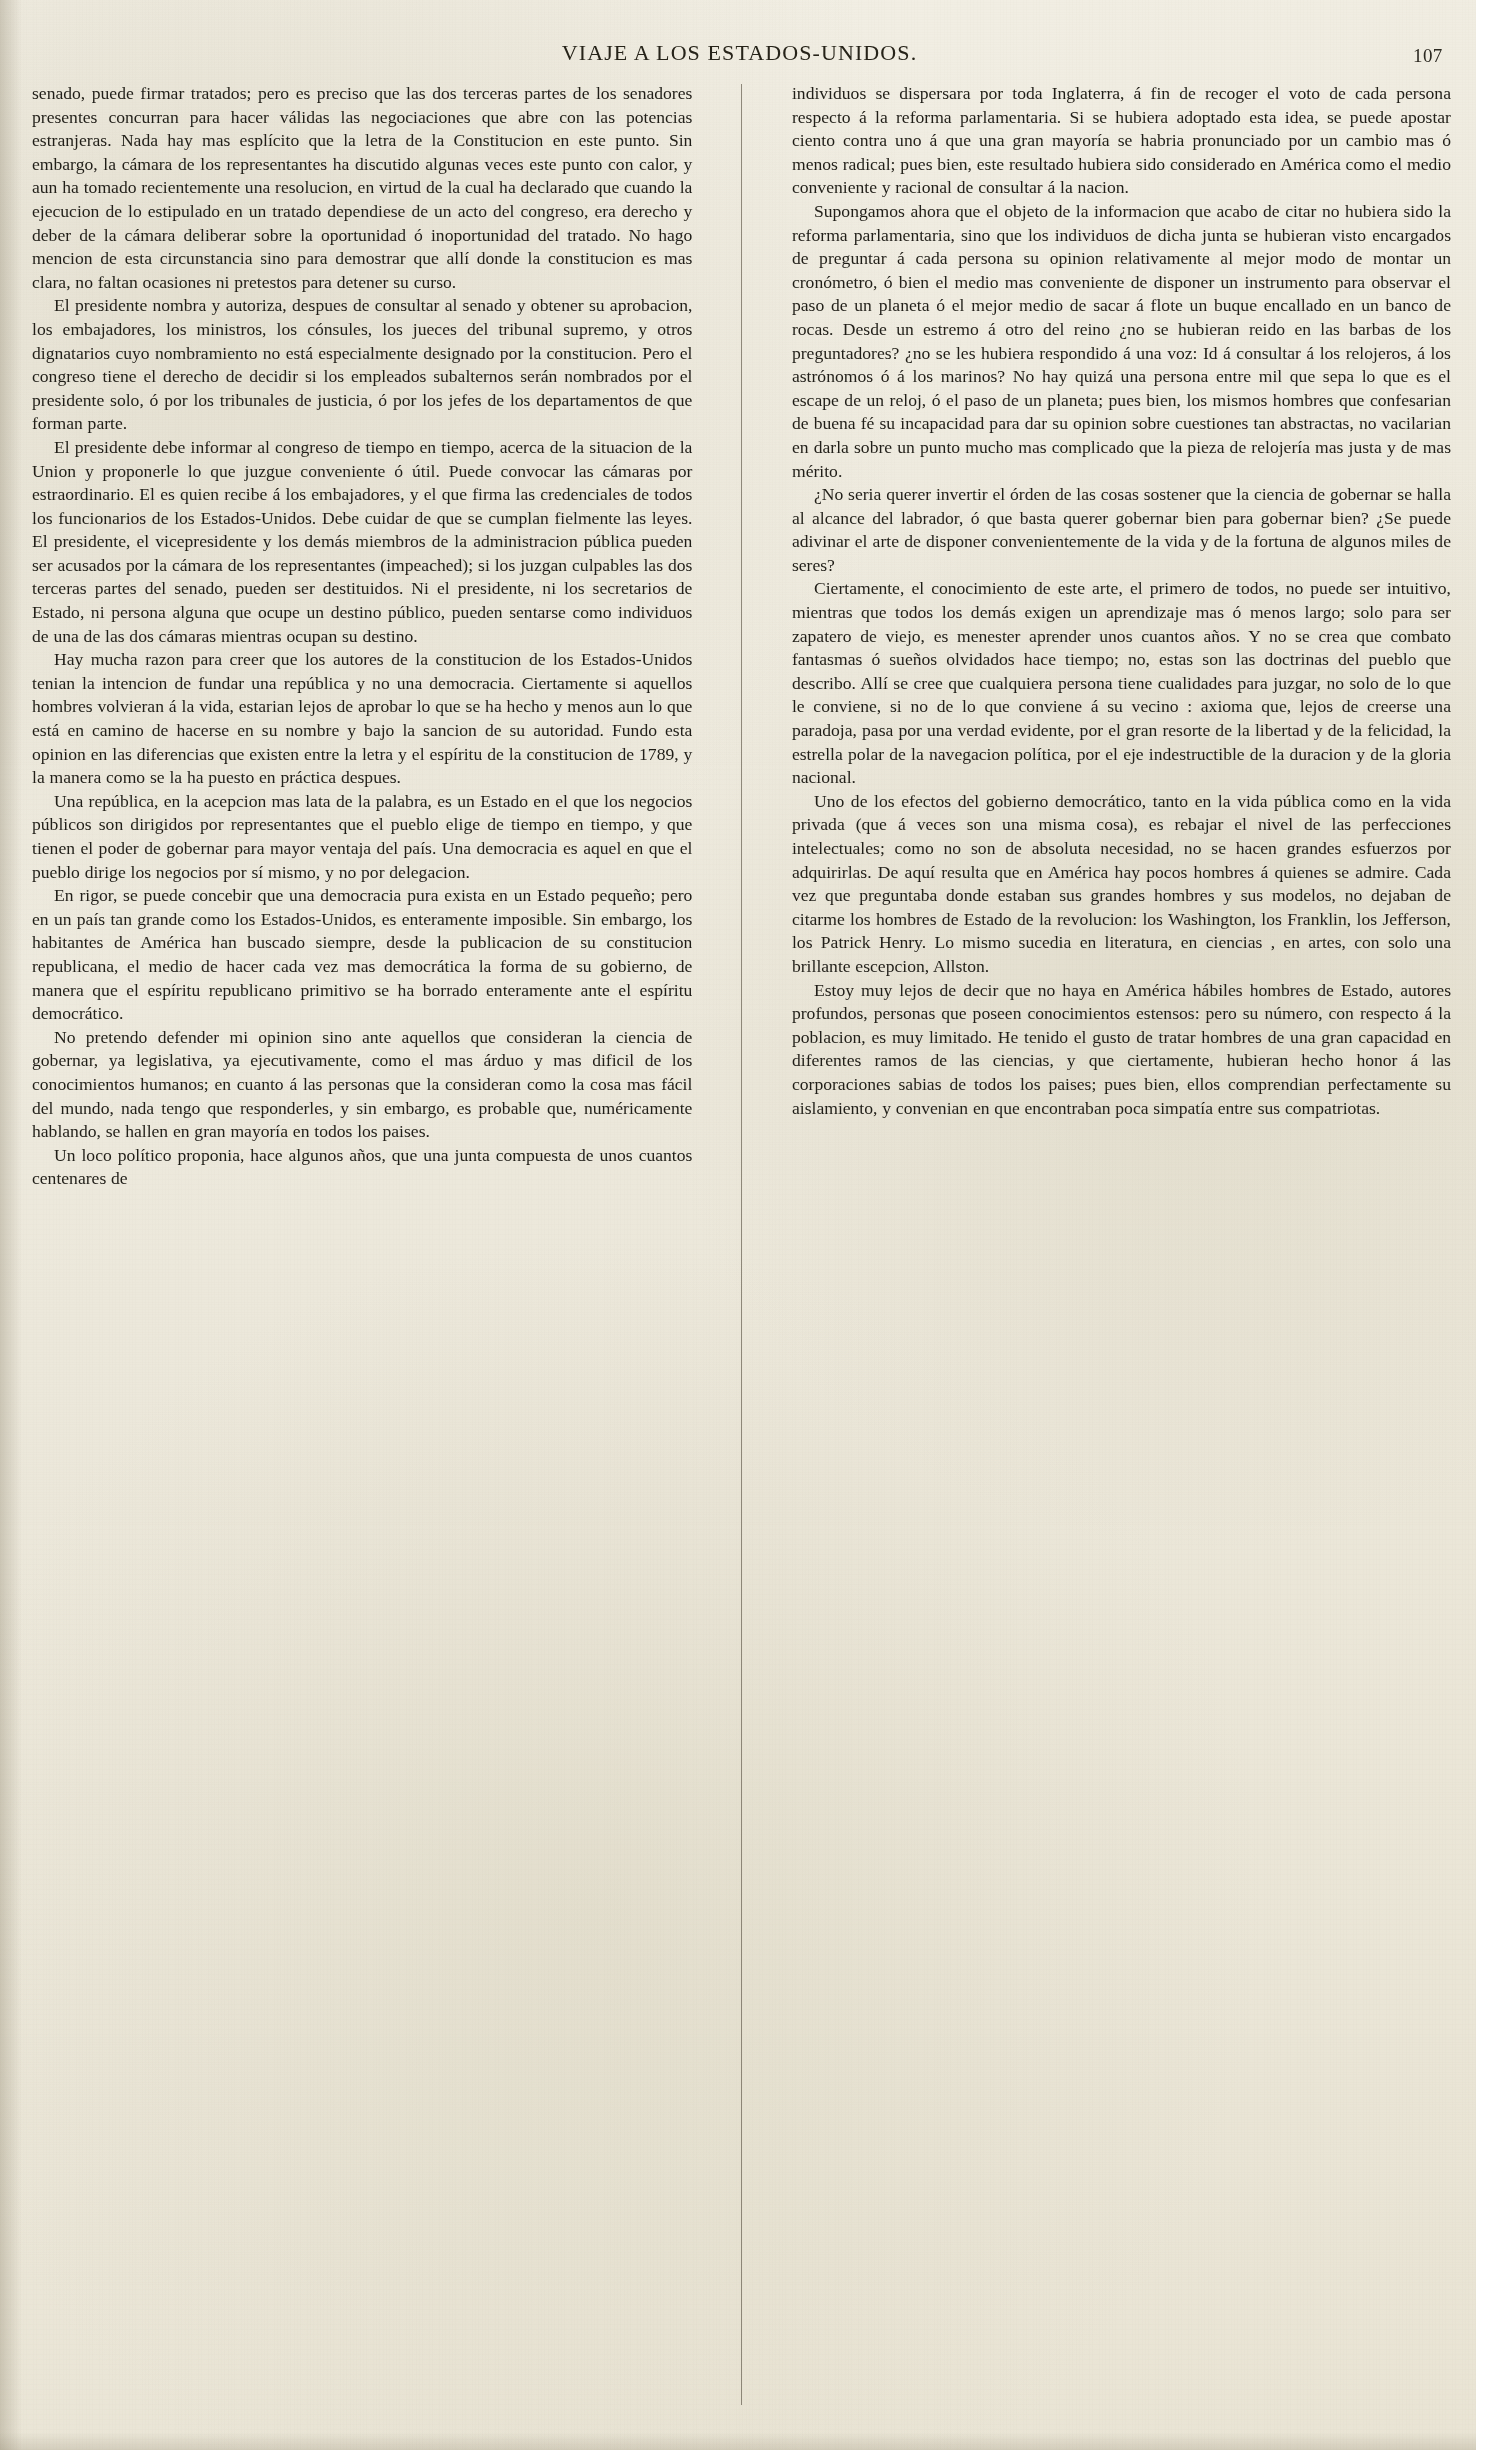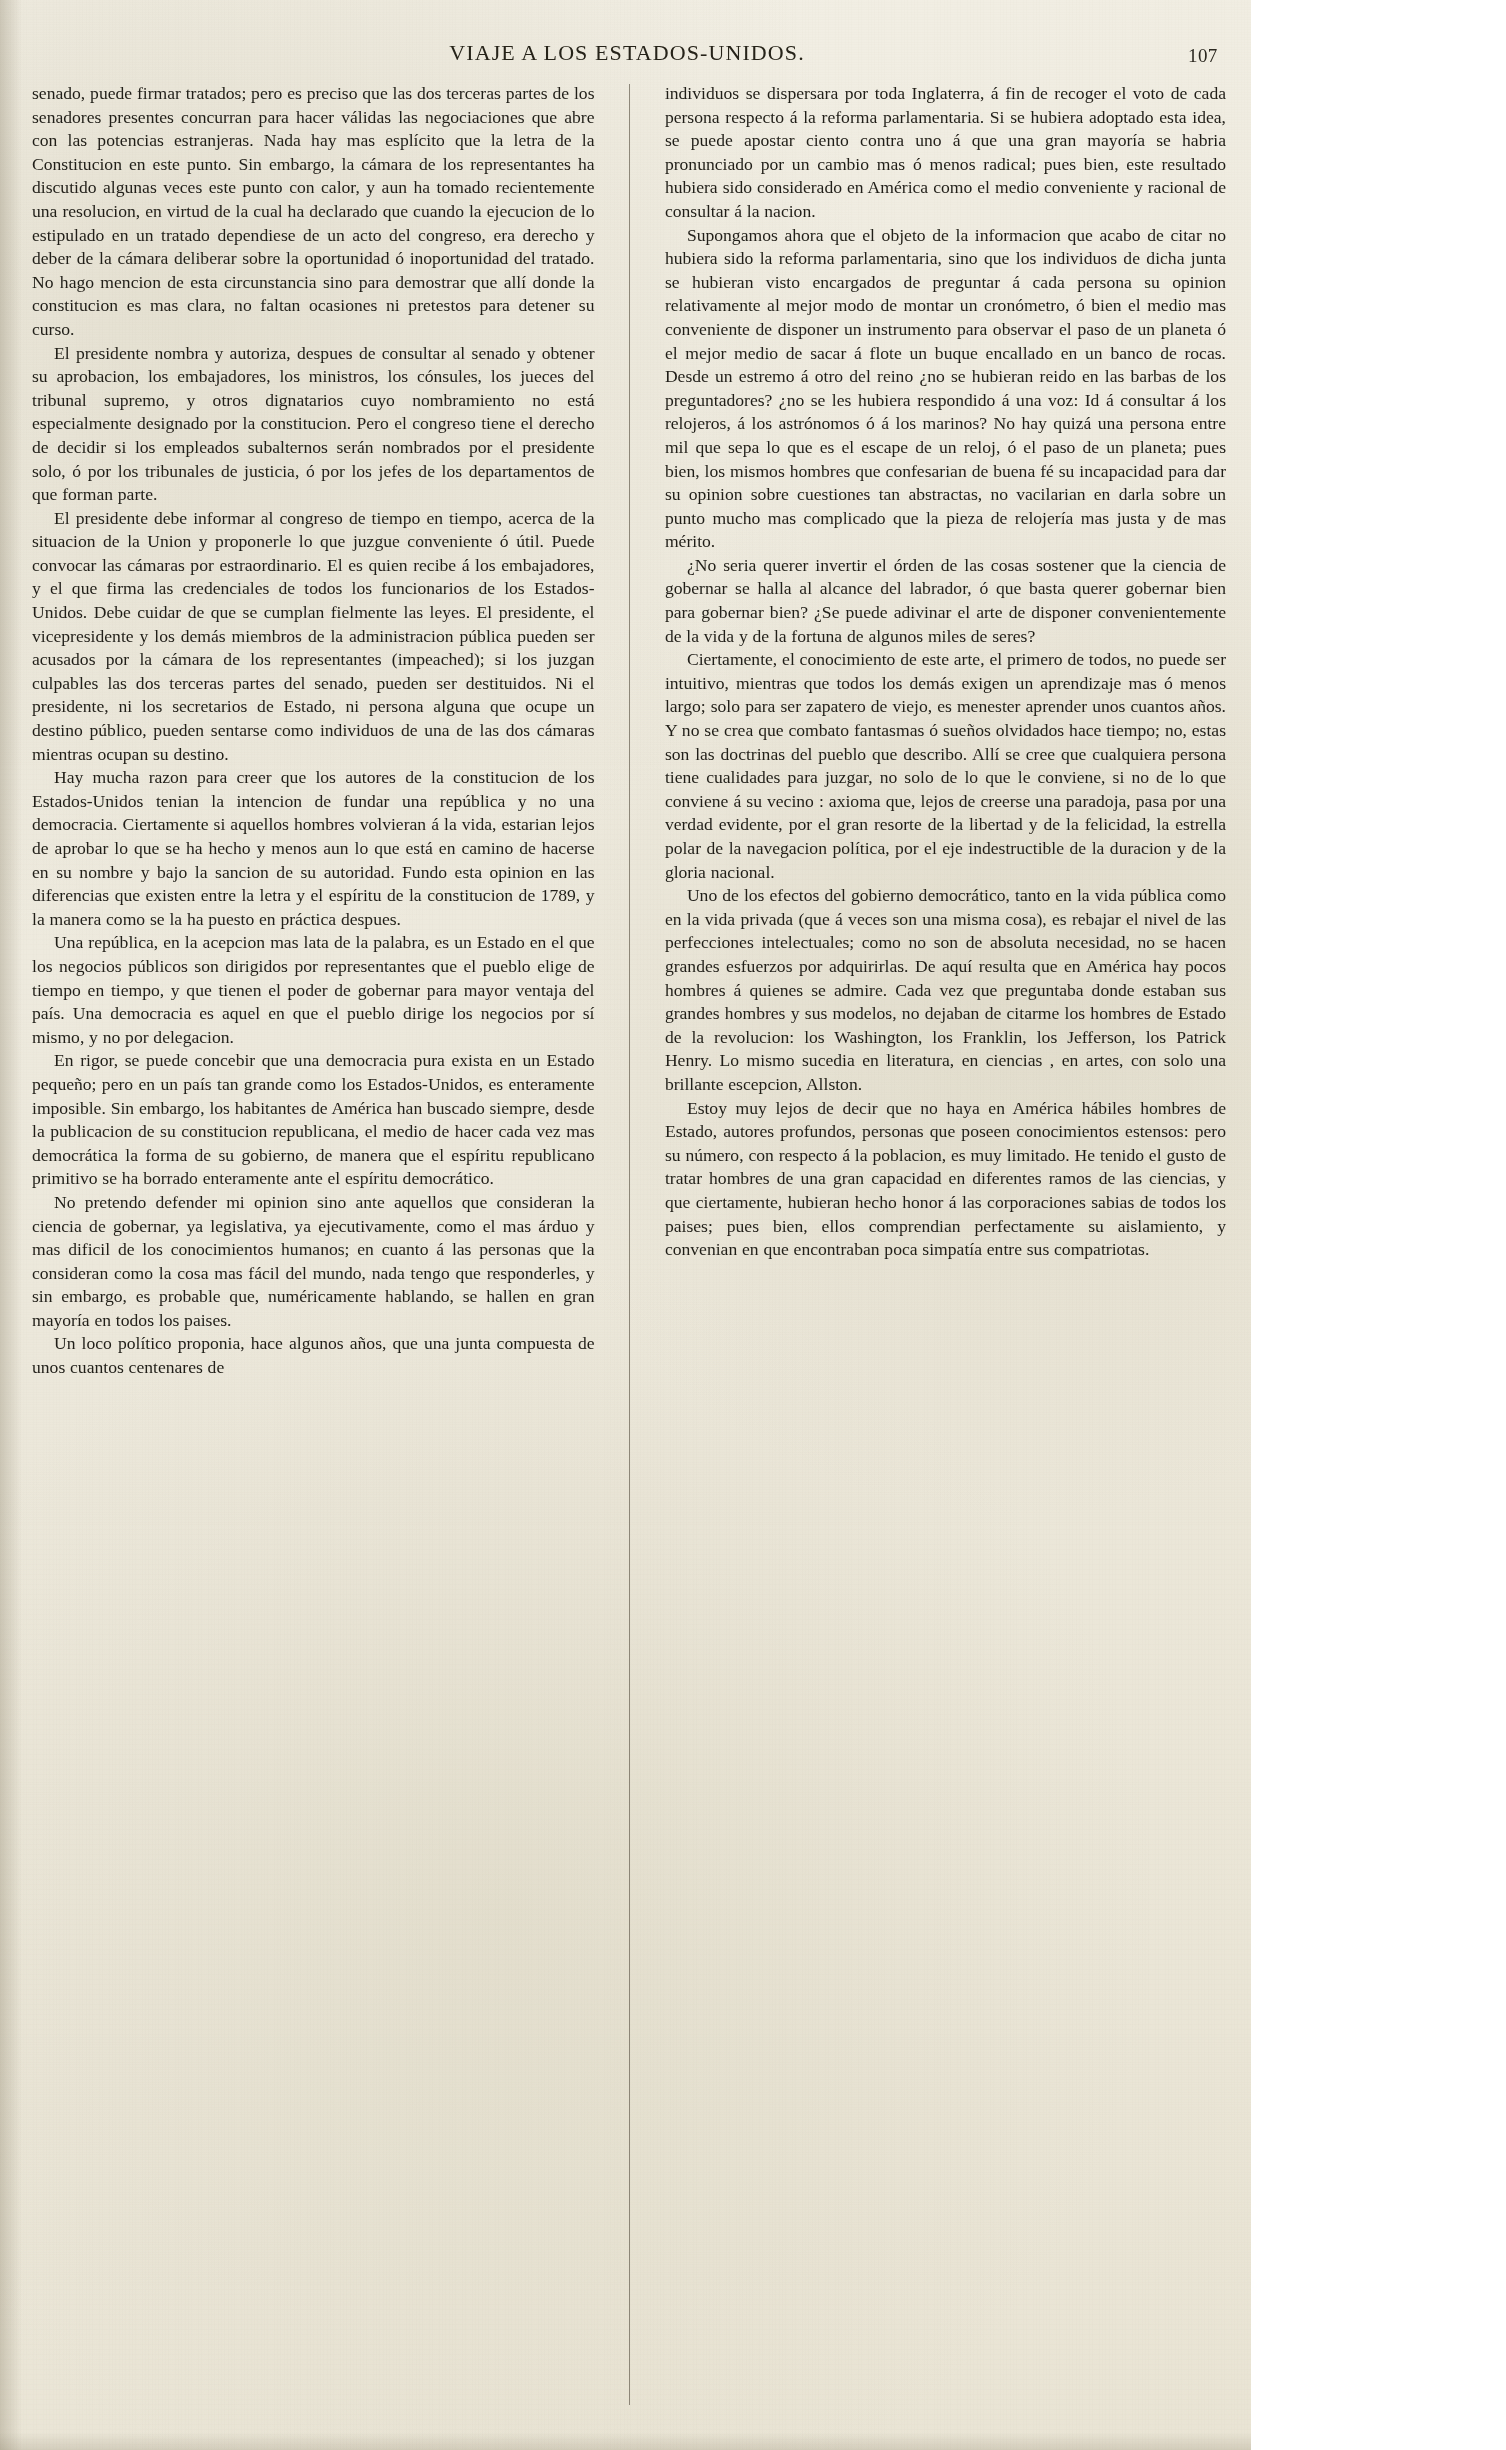--- a/index.html
+++ b/index.html
@@ -2,21 +2,21 @@
 <html style="font-size:13.4px"><head>
 <meta charset="utf-8">
 <style>
   html, body {
     margin: 0;
     padding: 0;
     background: #ffffff;
   }
   .page {
     position: relative;
-    width: 1251px;
+    width: 1476px;
     height: 2450px;
     background: #efece1;
     background-image:
       radial-gradient(circle at 15% 12%, rgba(205,198,175,0.35) 0%, rgba(205,198,175,0) 28%),
       radial-gradient(circle at 82% 40%, rgba(200,192,168,0.30) 0%, rgba(200,192,168,0) 30%),
       radial-gradient(circle at 40% 78%, rgba(206,199,176,0.28) 0%, rgba(206,199,176,0) 32%),
       linear-gradient(160deg, #f3f0e6 0%, #ece8db 45%, #e9e4d4 100%);
     font-family: "Liberation Serif", serif;
     color: #23211c;
     overflow: hidden;
@@ -73,21 +73,21 @@
     text-align: center;
   }
 
   .columns {
     position: absolute;
     left: 32px;
     right: 25px;
     top: 82px;
     bottom: 33px;
     display: flex;
-    gap: 3px;
+    gap: 16px;
   }
   .col {
     width: 49.2%;
     box-sizing: border-box;
   }
   .col-left { padding-right: 22px; }
   .col-right { padding-left: 23.4px; }
   .col-rule {
     width: 1.6%;
     position: relative;

